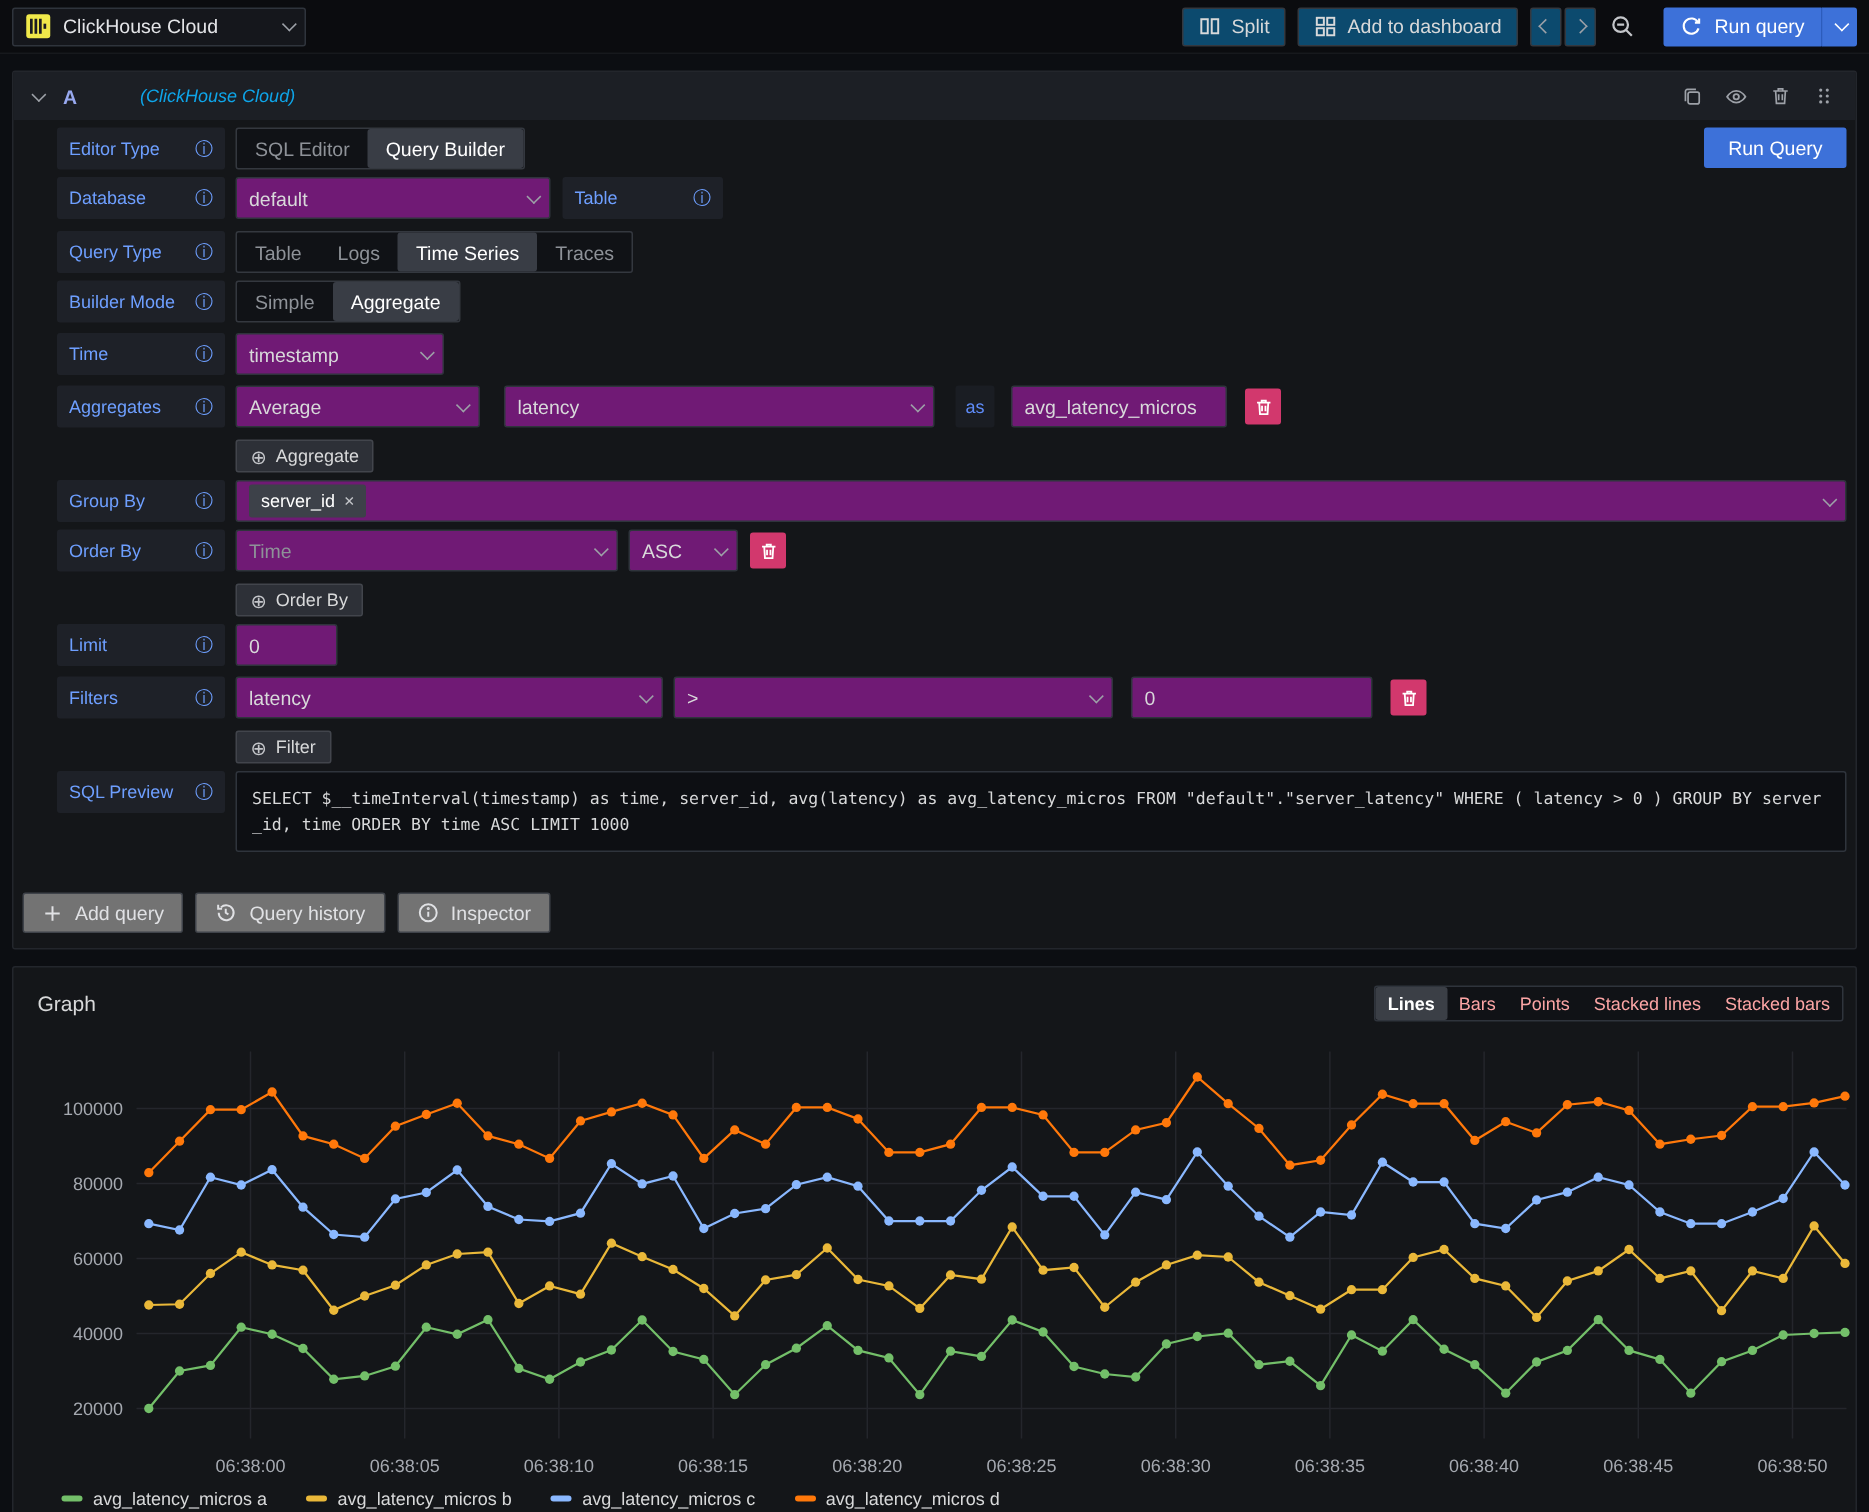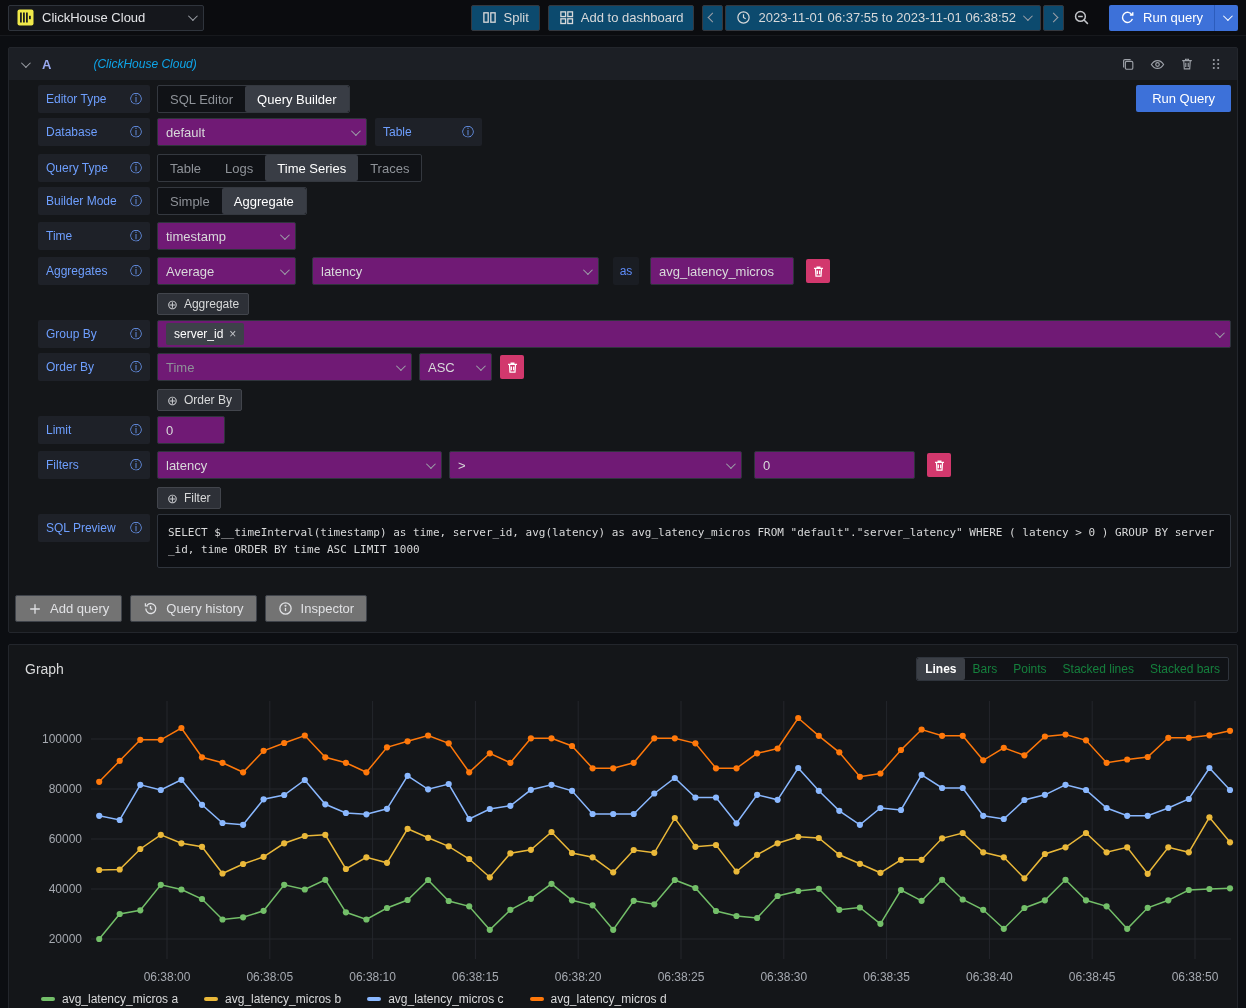--- a/index.html
+++ b/index.html
@@ -63,21 +63,21 @@
 
   .sql-box { flex:1; background:#0d0f13; border:1px solid #2f343c; border-radius:2px; padding:9px 10px; font-family:"DejaVu Sans Mono", monospace; font-size:11px; line-height:17px; color:#d8d9da; word-break:break-all; min-height:54px; }
 
   .qfooter { display:flex; gap:8px; margin:27px 0 0 6px; }
   .footer-btn { display:flex; align-items:center; gap:8px; height:27px; padding:0 12px; background:#737373; border:1px solid #3f434a; border-radius:2px; color:#e0e1e4; font-size:13px; font-weight:500; cursor:pointer; font-family:inherit; }
 
   
   .gheader { display:flex; align-items:center; padding:12px 8px 0 16px; }
   .gtitle { font-size:14px; font-weight:500; color:#d8d9da; }
   .mode-tabs { margin-left:auto; display:flex; align-items:stretch; height:24px; border:1px solid #2f343c; border-radius:2px; background:#101216; }
-  .mode { display:flex; align-items:center; padding:0 8px; font-size:12px; color:#15803d; cursor:pointer; border-radius:2px; }
+  .mode { display:flex; align-items:center; padding:0 8px; font-size:12px; color:#fca5a5; cursor:pointer; border-radius:2px; }
   .mode.active { background:#3b3f46; color:#fff; font-weight:700; }
   .chart-wrap { margin-top:8px; }
   .ytick, .xtick { fill:#a5a9b0; font-size:12px; font-family:"Liberation Sans", sans-serif; }
   .gridline { stroke:#24262c; stroke-width:1; }
   .legend { display:flex; align-items:center; gap:26px; margin:3px 0 0 32px; }
   .legend-item { display:flex; align-items:center; gap:7px; cursor:pointer; }
   .swatch { width:14px; height:4px; border-radius:2px; display:inline-block; }
   .legend-item span.lbl { font-size:12px; color:#d8d9da; }
 
   .ico { flex:none; }
@@ -110,28 +110,20 @@
           <rect x="2" y="2" width="5" height="5"></rect>
           <rect x="9.4" y="2" width="5" height="5"></rect>
           <rect x="2" y="9.4" width="5" height="5"></rect>
           <rect x="9.4" y="9.4" width="5" height="5"></rect>
         </svg>
       <span>Add to dashboard</span>
     </button>
     <button class="tb-btn sq gap8">
         <span class="chev left"></span>
       </button>
-    <button class="tb-btn gap2">
-      <svg class="ico" width="15" height="15" viewBox="0 0 16 16" fill="none" stroke="#d8d9da" stroke-width="1.3">
-          <circle cx="8" cy="8" r="6"></circle>
-          <path d="M8 4.6V8l2.3 1.3"></path>
-        </svg>
-      <span>2023-11-01 06:37:55 to 2023-11-01 06:38:52</span>
-      <span class="chev down"></span>
-    </button>
     <button class="tb-btn sq gap2">
         <span class="chev right"></span>
       </button>
     <button class="tb-icon gap2">
       <svg width="17" height="17" viewBox="0 0 16 16" fill="none" stroke="#c3c5c9" stroke-width="1.4">
           <circle cx="7" cy="7" r="4.6"></circle>
           <path d="M10.4 10.4L14 14M4.8 7h4.4"></path>
         </svg>
     </button>
     <div class="run-split">
@@ -246,21 +238,21 @@
       <span class="val">timestamp</span>
       <span class="chev down"></span>
     </div>
   </div>
 
   <div class="qrow" style="margin-top:7px">
     <div class="qlabel">
       <span class="lt">Aggregates</span>
       <span class="info-glyph">ⓘ</span>
     </div>
-    <div class="select" style="width:139px">
+    <div class="select" style="width:163px">
       <span class="val">Average</span>
       <span class="chev down"></span>
     </div>
     <div class="select" style="width:287px;margin-left:16px">
       <span class="val">latency</span>
       <span class="chev down"></span>
     </div>
     <span class="as-badge" style="margin-left:14px">as</span>
     <input class="tinput" style="width: 144px; margin-left: 11px;" value="avg_latency_micros">
     <button class="trash-btn" style="margin-left:12px">

